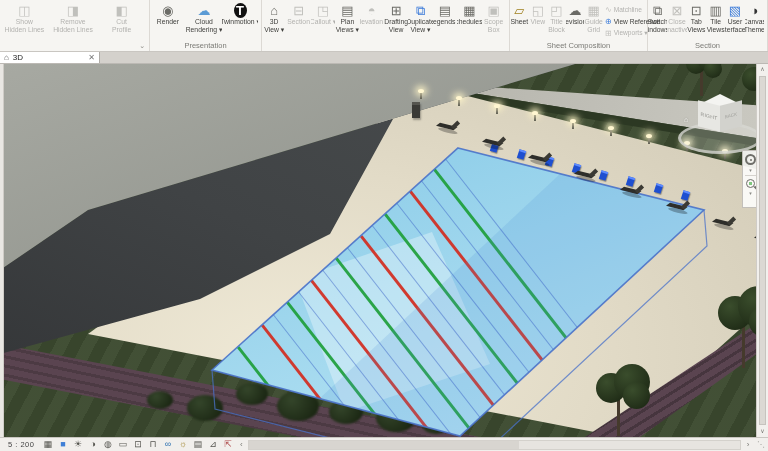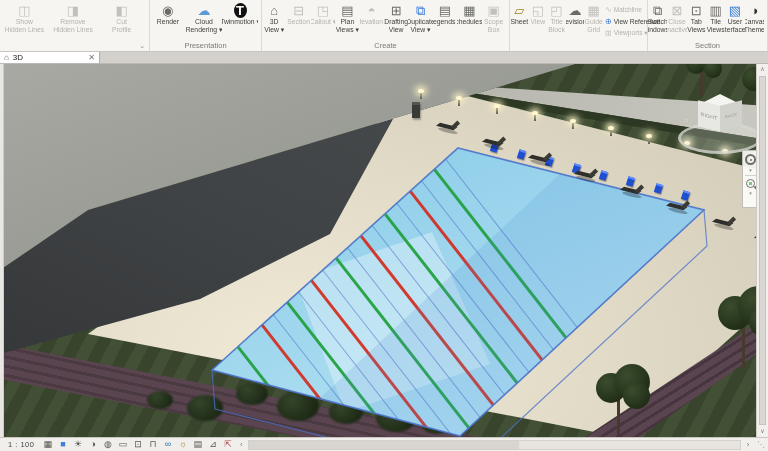--- a/index.html
+++ b/index.html
@@ -217,21 +217,20 @@
         <div class="rbtn" style="width: 24.4px;">
           <div class="ric ">▦</div>
           <div class="rlb">Schedules ▾</div>
         </div>
         <div class="rbtn dis" style="width: 24.4px;">
           <div class="ric ">▣</div>
           <div class="rlb">Scope</div>
           <div class="rlb">Box</div>
         </div>
       </div>
-      <div class="plabel">Create</div>
     </div>
     <div class="rpanel" style="width: 138px;">
       <div class="rbtns">
         <div class="rbtn" style="width: 18.8px;">
           <div class="ric " style="color: rgb(160, 128, 32);">▱</div>
           <div class="rlb">Sheet</div>
         </div>
         <div class="rbtn dis" style="width: 18.8px;">
           <div class="ric ">◱</div>
           <div class="rlb">View</div>
@@ -258,20 +257,21 @@
           <div class="srow">
             <div class="ric" style="color: rgb(58, 122, 217);">⊕</div>
             <div>View Reference</div>
           </div>
           <div class="srow dis">
             <div class="ric">⊞</div>
             <div>Viewports ▾</div>
           </div>
         </div>
       </div>
+      <div class="plabel">Sheet Composition</div>
     </div>
     <div class="rpanel" style="width: 120px;">
       <div class="rbtns">
         <div class="rbtn" style="width: 19.3333px;">
           <div class="ric ">⧉</div>
           <div class="rlb">Switch</div>
           <div class="rlb">Windows ▾</div>
         </div>
         <div class="rbtn dis" style="width: 19.3333px;">
           <div class="ric ">⊠</div>
@@ -490,21 +490,21 @@
 
   <div id="lgutter" class="abs"></div>
   <div id="vscroll" class="abs">
     <div class="arr">∧</div>
     <div id="vthumb"></div>
     <div class="arr">∨</div>
   </div>
 </div>
 
 <div id="vcb">
-  <span id="scaleBtn">1 : 100</span>
+  <span id="scaleBtn">5 : 200</span>
   <span id="vcbIcons" style="display:flex;">
       <span class="vcbi">▦</span>
       <span class="vcbi" style="color: rgb(63, 127, 214);">■</span>
       <span class="vcbi">☀</span>
       <span class="vcbi">◑</span>
       <span class="vcbi">◍</span>
       <span class="vcbi">▭</span>
       <span class="vcbi">⊡</span>
       <span class="vcbi">⊓</span>
       <span class="vcbi" style="color: rgb(42, 111, 176);">∞</span>

